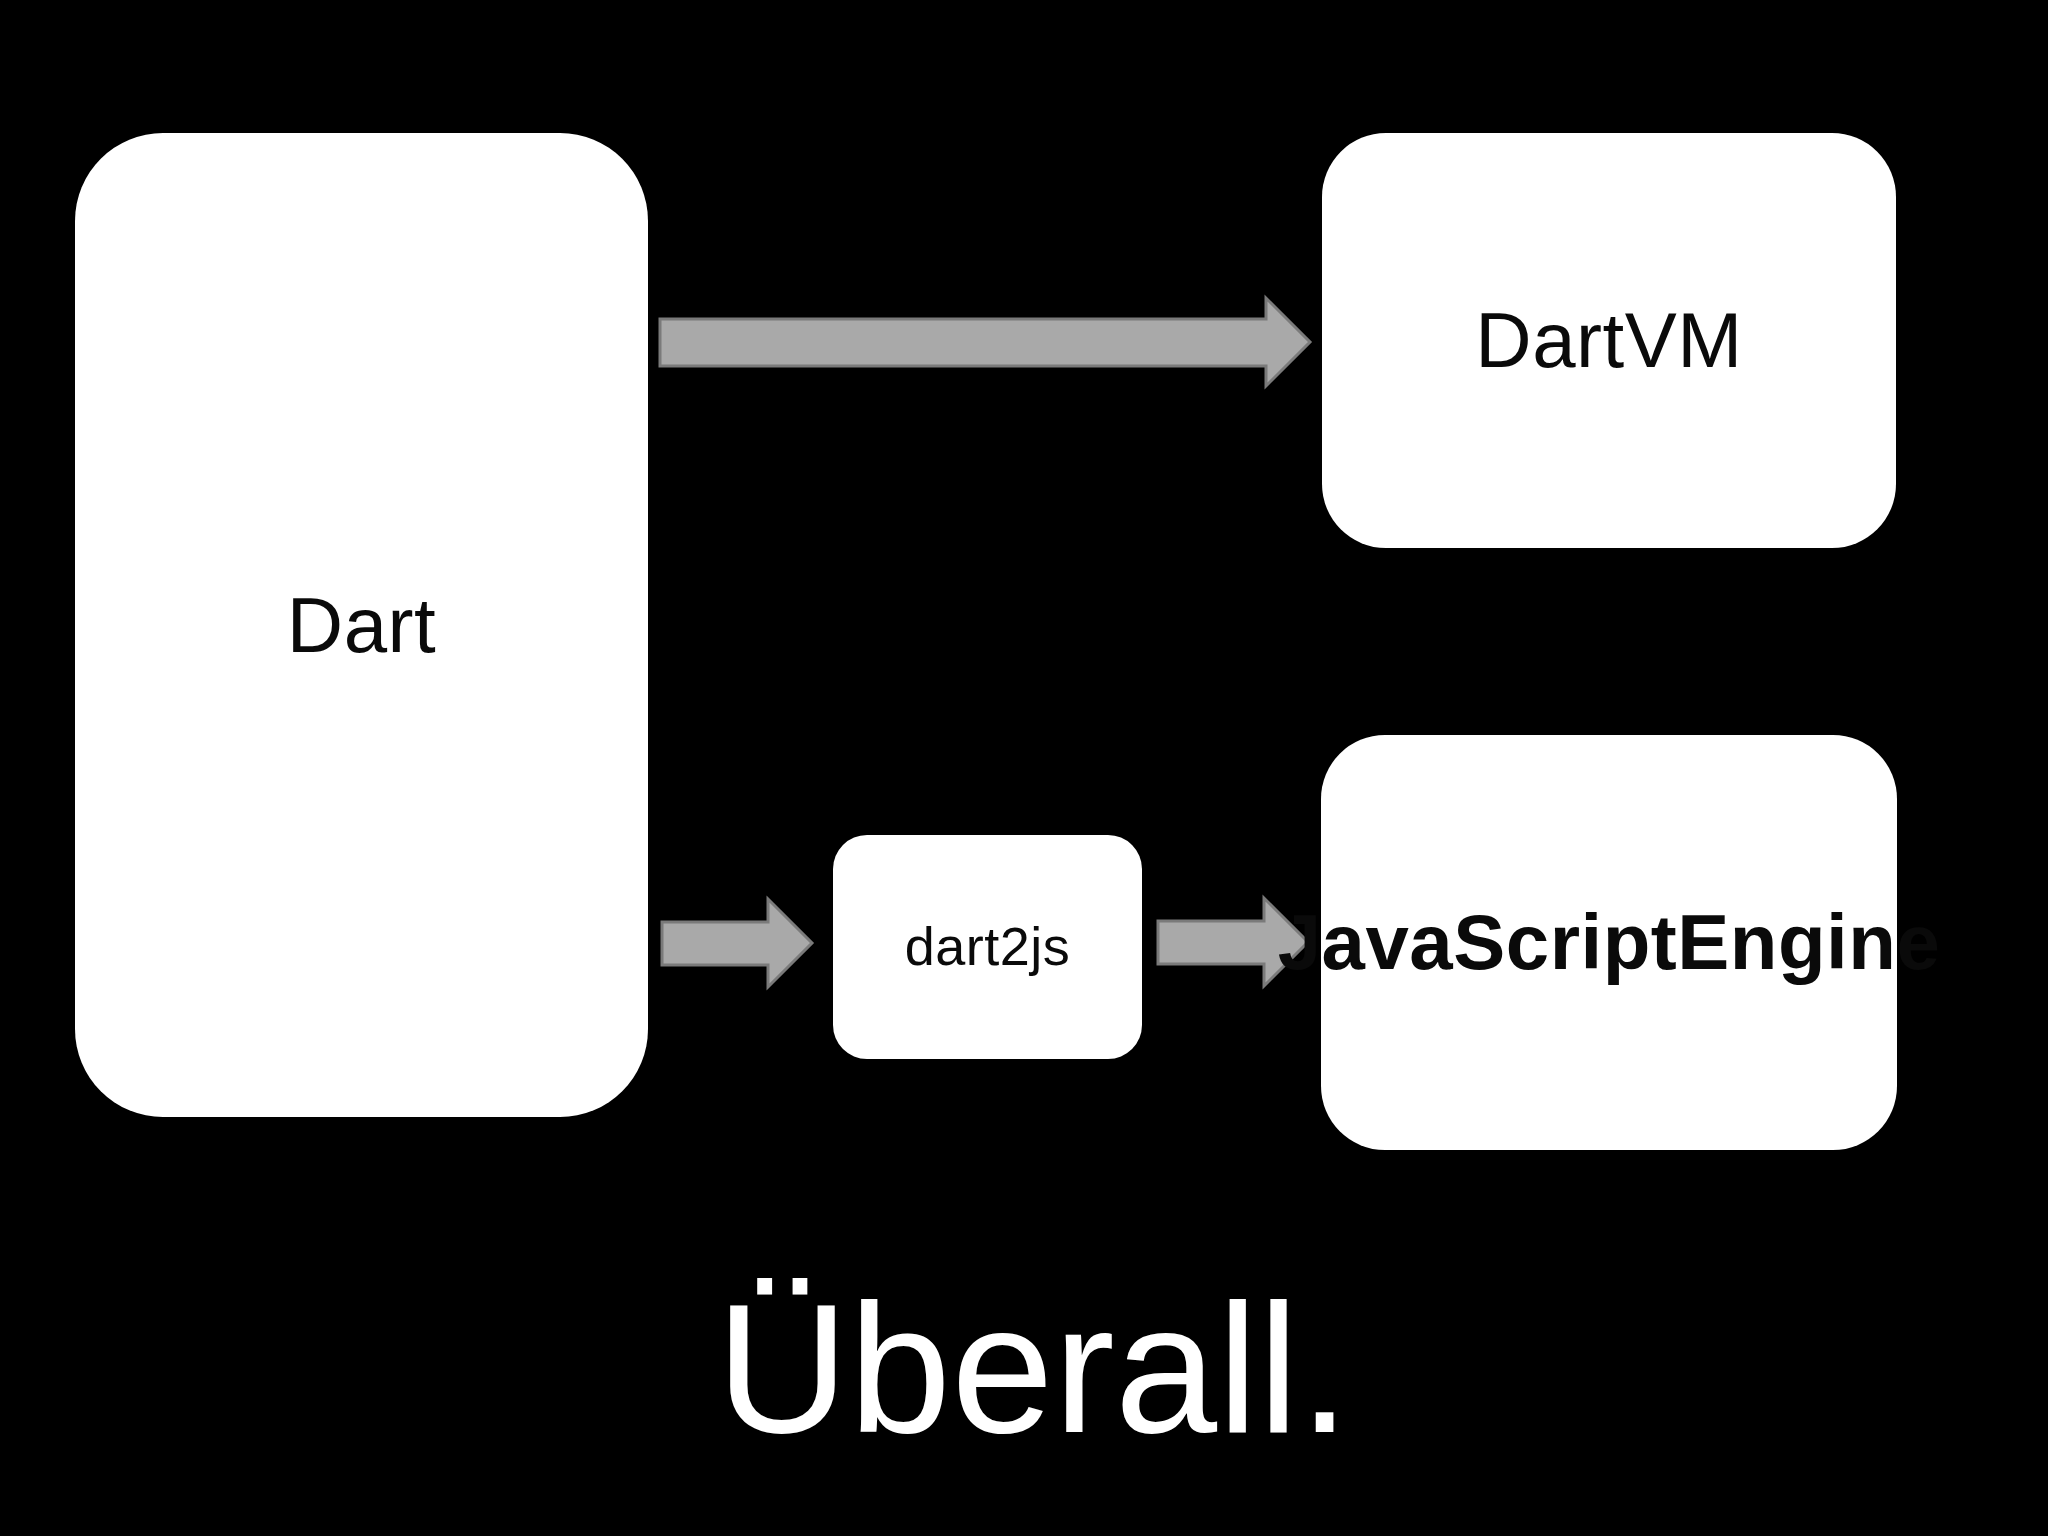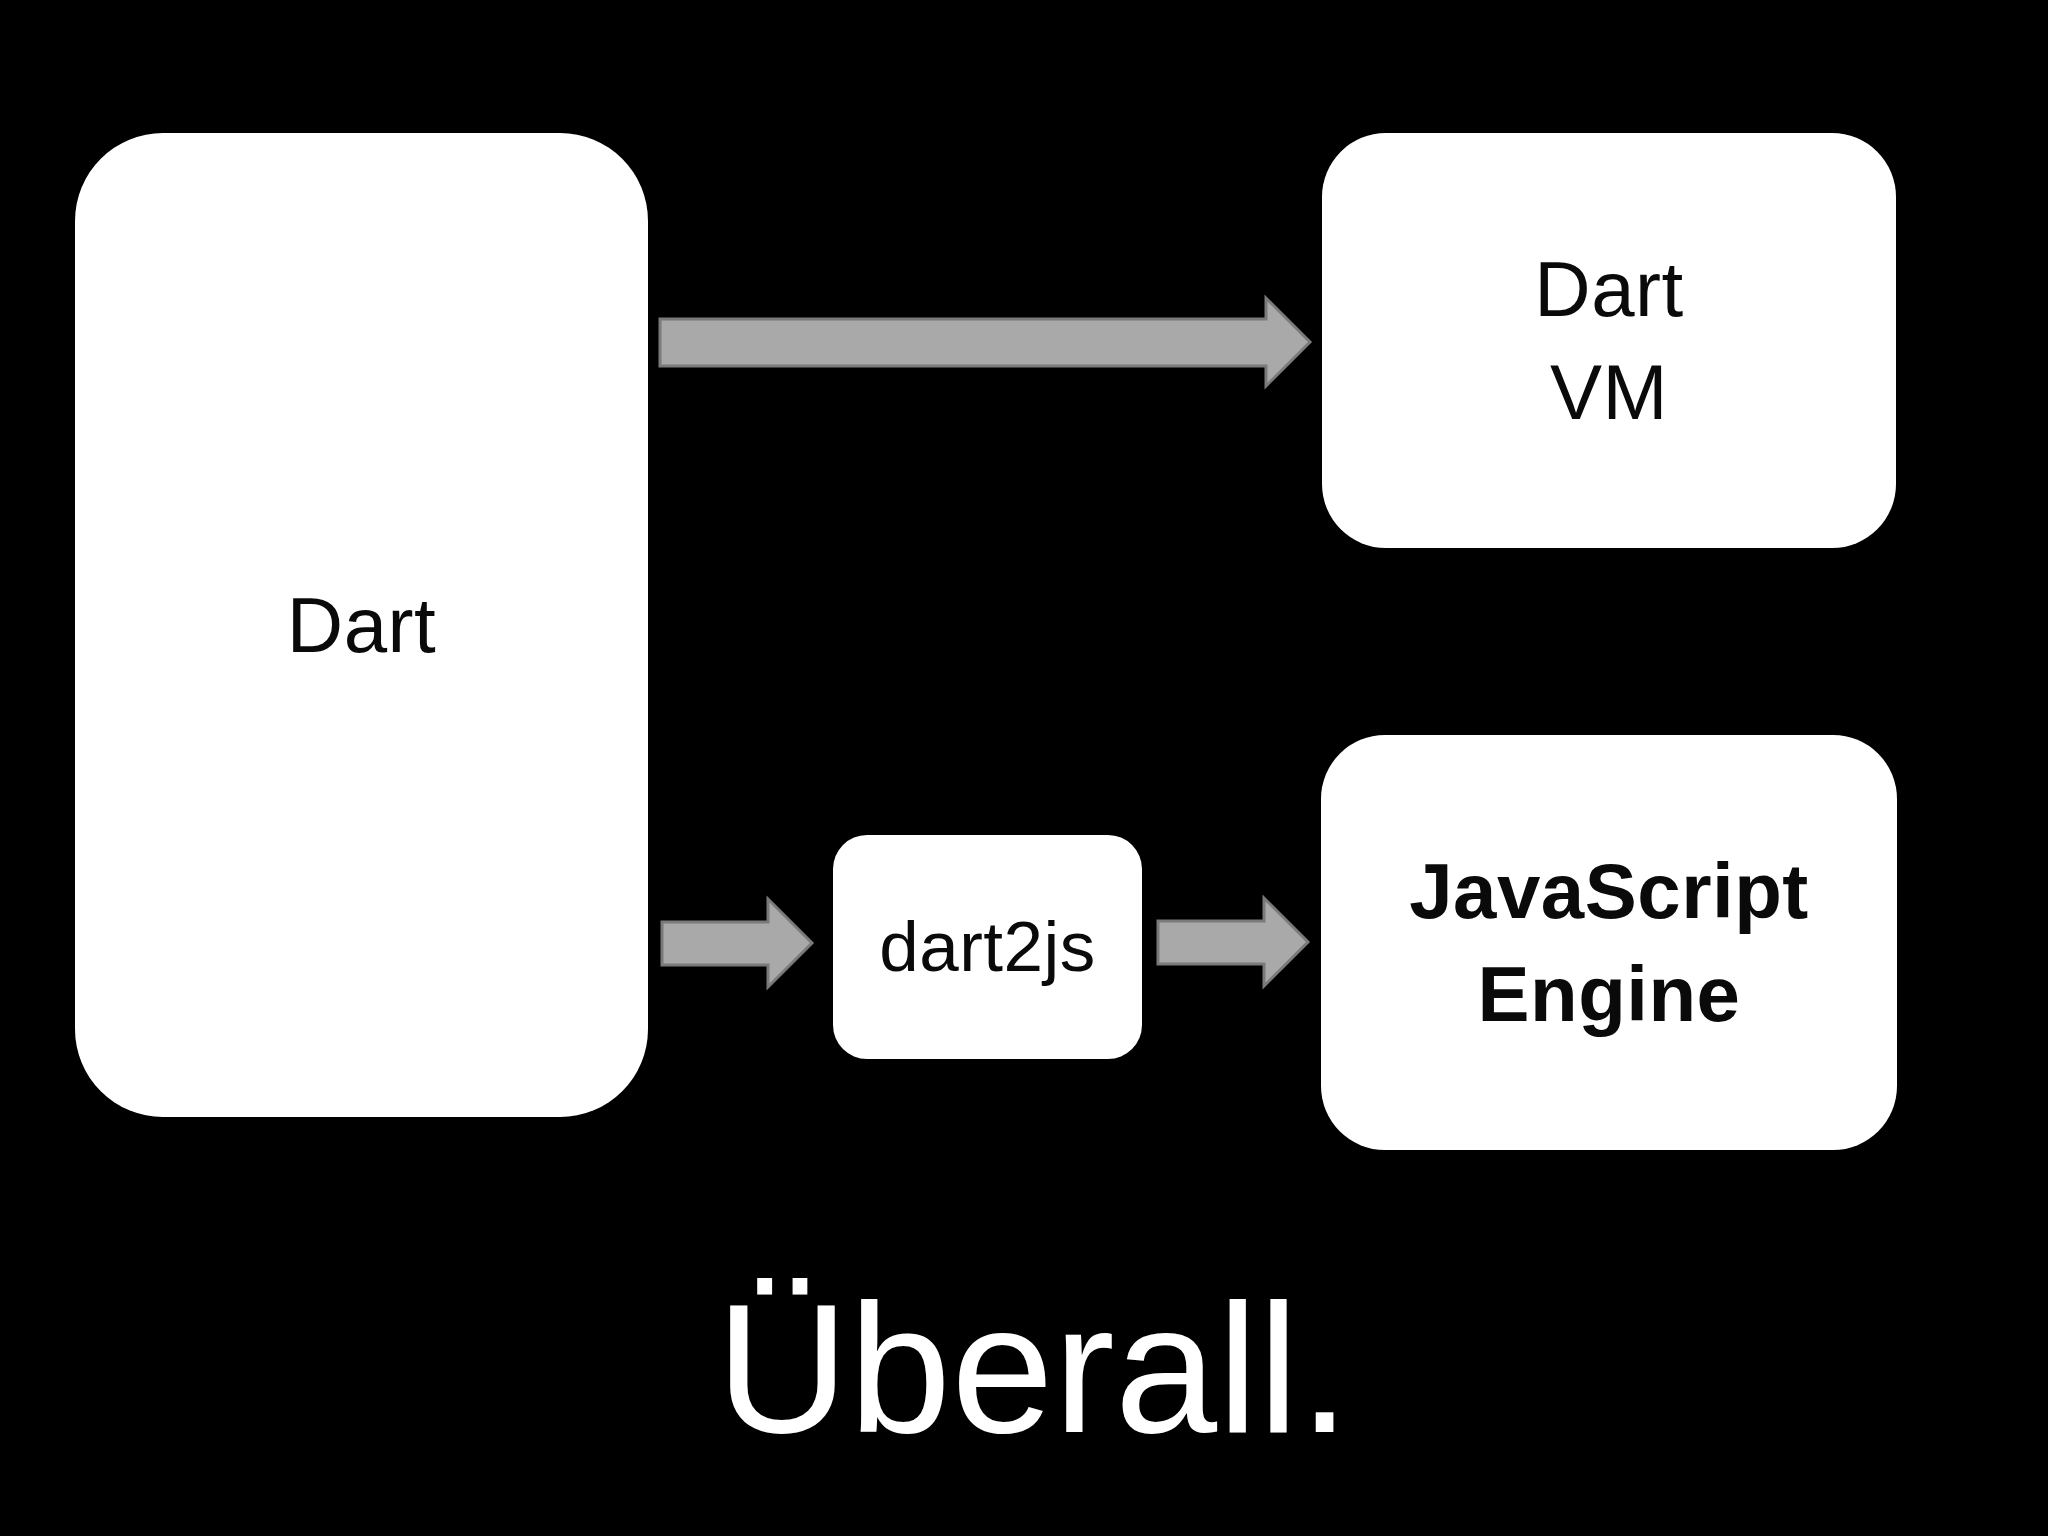--- a/index.html
+++ b/index.html
@@ -13,21 +13,21 @@
     height: 1536px;
     overflow: hidden;
     background: #000;
     font-family: "Liberation Sans", sans-serif;
   }
   .node {
     position: absolute;
     background: #fff;
     color: #0a0a0a;
     display: flex;
-    flex-direction: column;
+    flex-direction: row;
     align-items: center;
     justify-content: center;
     text-align: right;
     font-size: 78px;
     line-height: 1.32;
     letter-spacing: 0.5px;
   }
   .node-dart-source {
     left: 75px; top: 133px;
     width: 573px; height: 984px;
@@ -41,21 +41,21 @@
   .node-js-engine {
     left: 1321px; top: 735px;
     width: 576px; height: 415px;
     border-radius: 64px;
     font-weight: bold;
   }
   .node-dart2js {
     left: 833px; top: 835px;
     width: 309px; height: 224px;
     border-radius: 34px;
-    font-size: 71px;
+    font-size: 54px;
   }
   .arrow-layer {
     position: absolute;
     left: 0; top: 0;
     width: 2048px; height: 1536px;
   }
   .caption {
     position: absolute;
     left: 1033px;
     top: 1276px;

